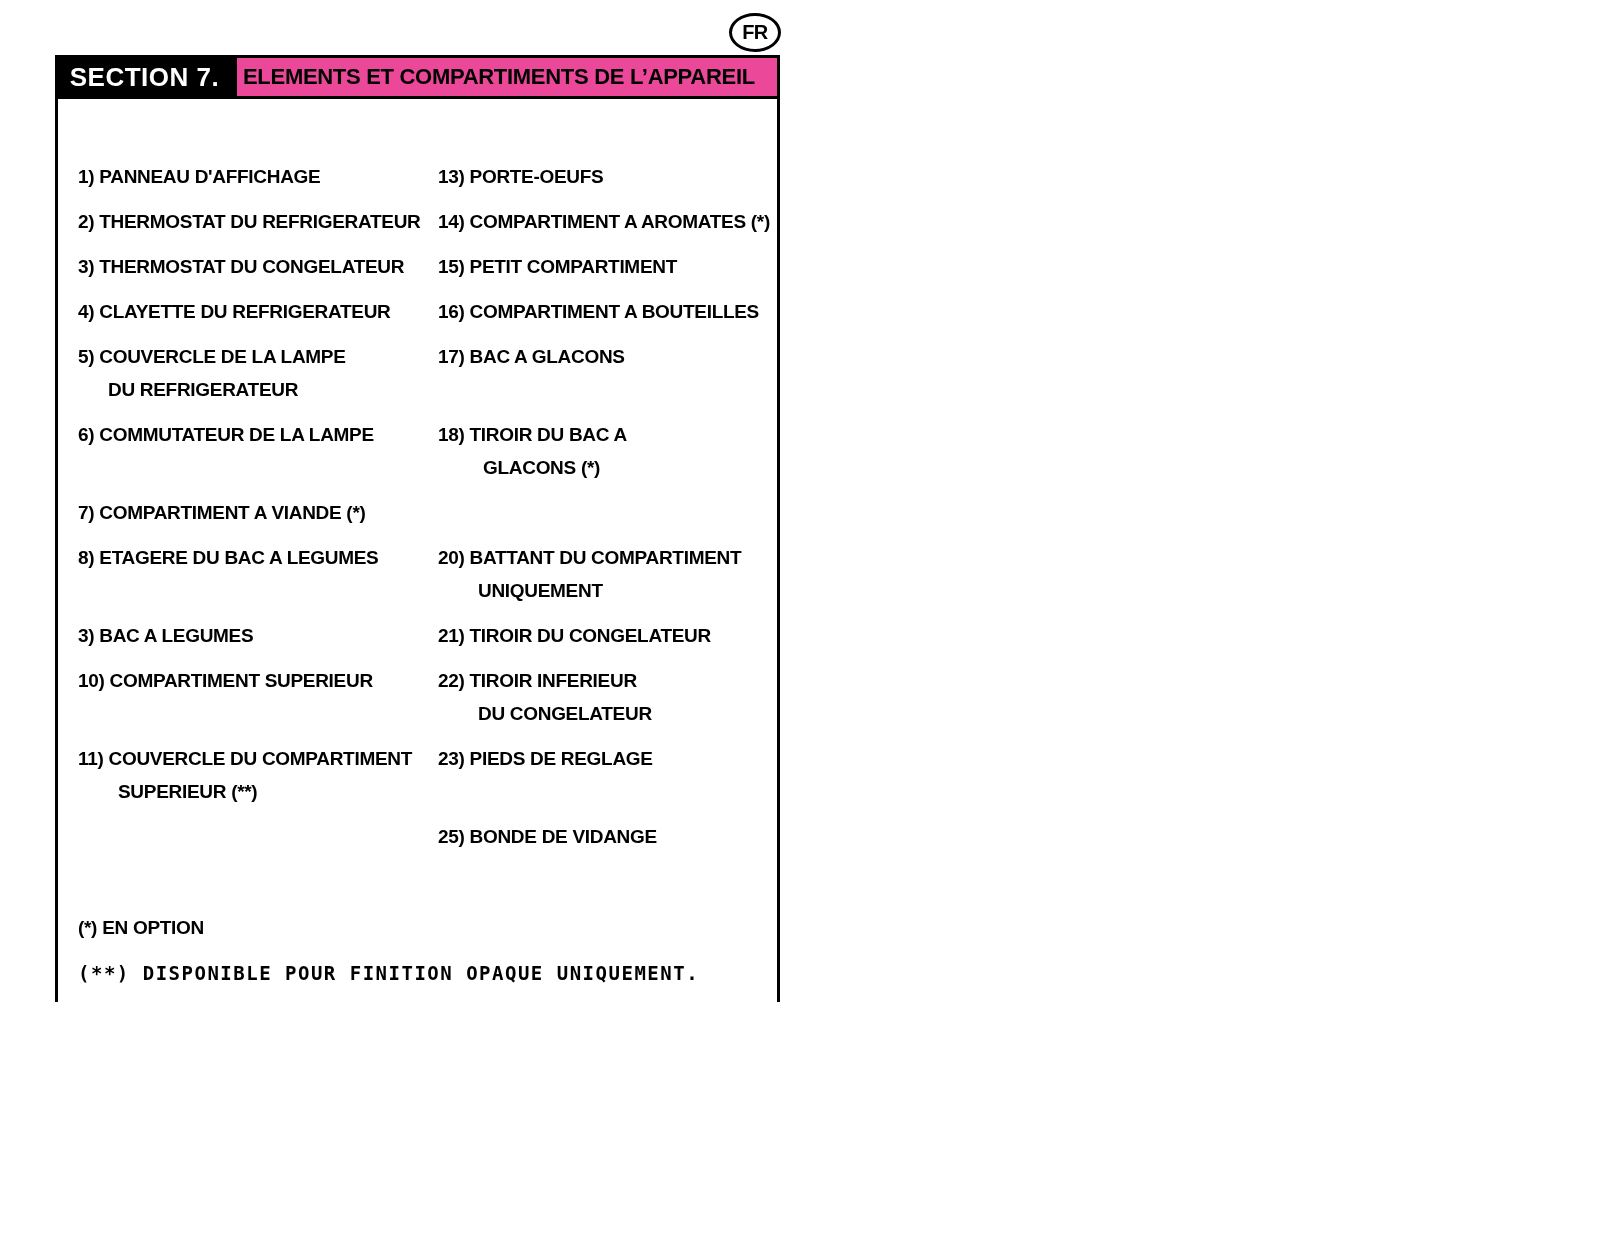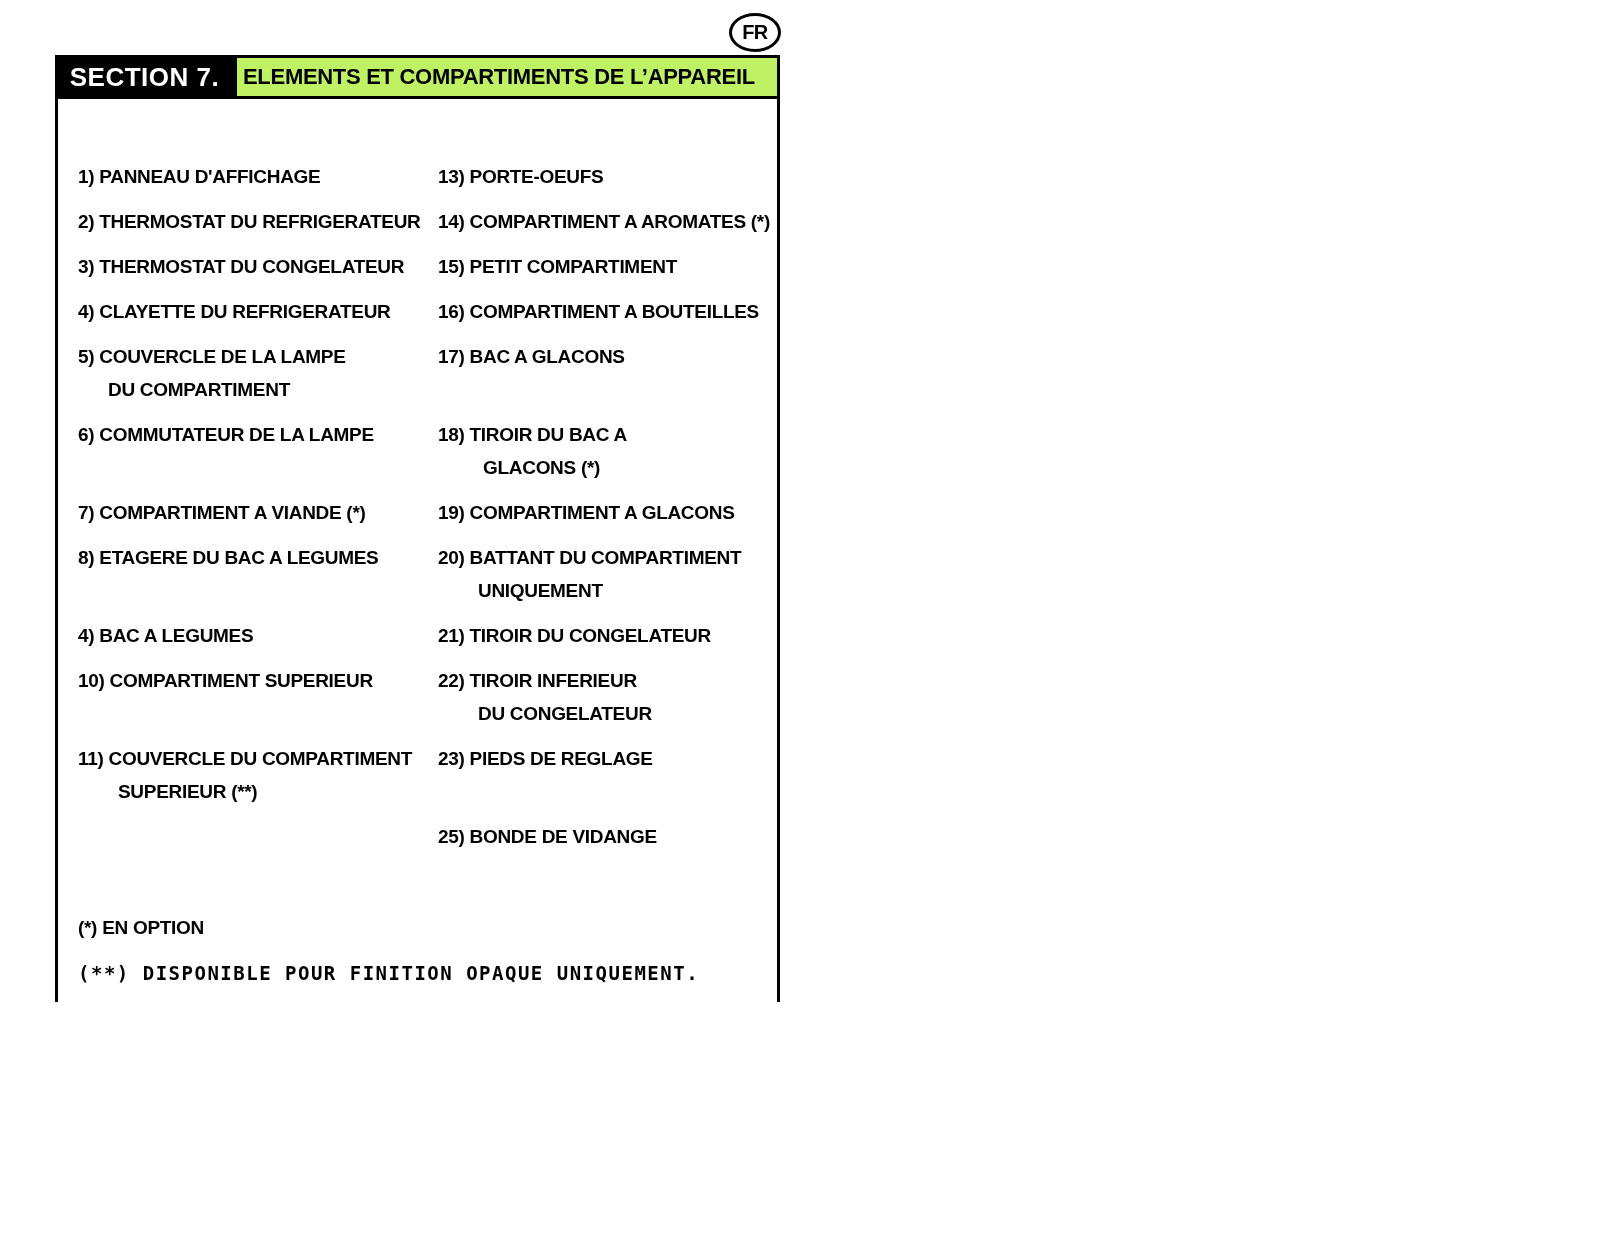--- a/index.html
+++ b/index.html
@@ -55,21 +55,21 @@
     align-items: center;
     justify-content: center;
     font-size: 26px;
     font-weight: bold;
     letter-spacing: 0.5px;
   }
   .title-area {
     flex: 1;
     border: 3px solid #000;
     box-sizing: border-box;
-    background: #bef264;
+    background: #ec4899;
     display: flex;
     align-items: center;
     padding-left: 6px;
     font-size: 22px;
     font-weight: bold;
     letter-spacing: -0.3px;
     white-space: nowrap;
   }
 
   
@@ -183,59 +183,56 @@
           <div class="line">4) CLAYETTE DU REFRIGERATEUR</div>
         </div>
         <div class="cell-right">
           <div class="line">16) COMPARTIMENT A BOUTEILLES</div>
         </div>
       </div>
 
       <div class="row">
         <div class="cell-left">
           <div class="line">5) COUVERCLE DE LA LAMPE</div>
-          <div class="line c30">DU COMPARTIMENT</div>
+          <div class="line c30">DU REFRIGERATEUR</div>
         </div>
         <div class="cell-right">
           <div class="line">17) BAC A GLACONS</div>
         </div>
       </div>
 
       <div class="row">
         <div class="cell-left">
           <div class="line">6) COMMUTATEUR DE LA LAMPE</div>
         </div>
         <div class="cell-right">
           <div class="line">18) TIROIR DU BAC A</div>
           <div class="line c45">GLACONS (*)</div>
         </div>
       </div>
 
       <div class="row">
         <div class="cell-left">
           <div class="line">7) COMPARTIMENT A VIANDE (*)</div>
         </div>
-        <div class="cell-right">
-          <div class="line">19) COMPARTIMENT A GLACONS</div>
-        </div>
       </div>
 
       <div class="row">
         <div class="cell-left">
           <div class="line">8) ETAGERE DU BAC A LEGUMES</div>
         </div>
         <div class="cell-right">
           <div class="line">20) BATTANT DU COMPARTIMENT</div>
           <div class="line c40">UNIQUEMENT</div>
         </div>
       </div>
 
       <div class="row">
         <div class="cell-left">
-          <div class="line">4) BAC A LEGUMES</div>
+          <div class="line">3) BAC A LEGUMES</div>
         </div>
         <div class="cell-right">
           <div class="line">21) TIROIR DU CONGELATEUR</div>
         </div>
       </div>
 
       <div class="row">
         <div class="cell-left">
           <div class="line">10) COMPARTIMENT SUPERIEUR</div>
         </div>

